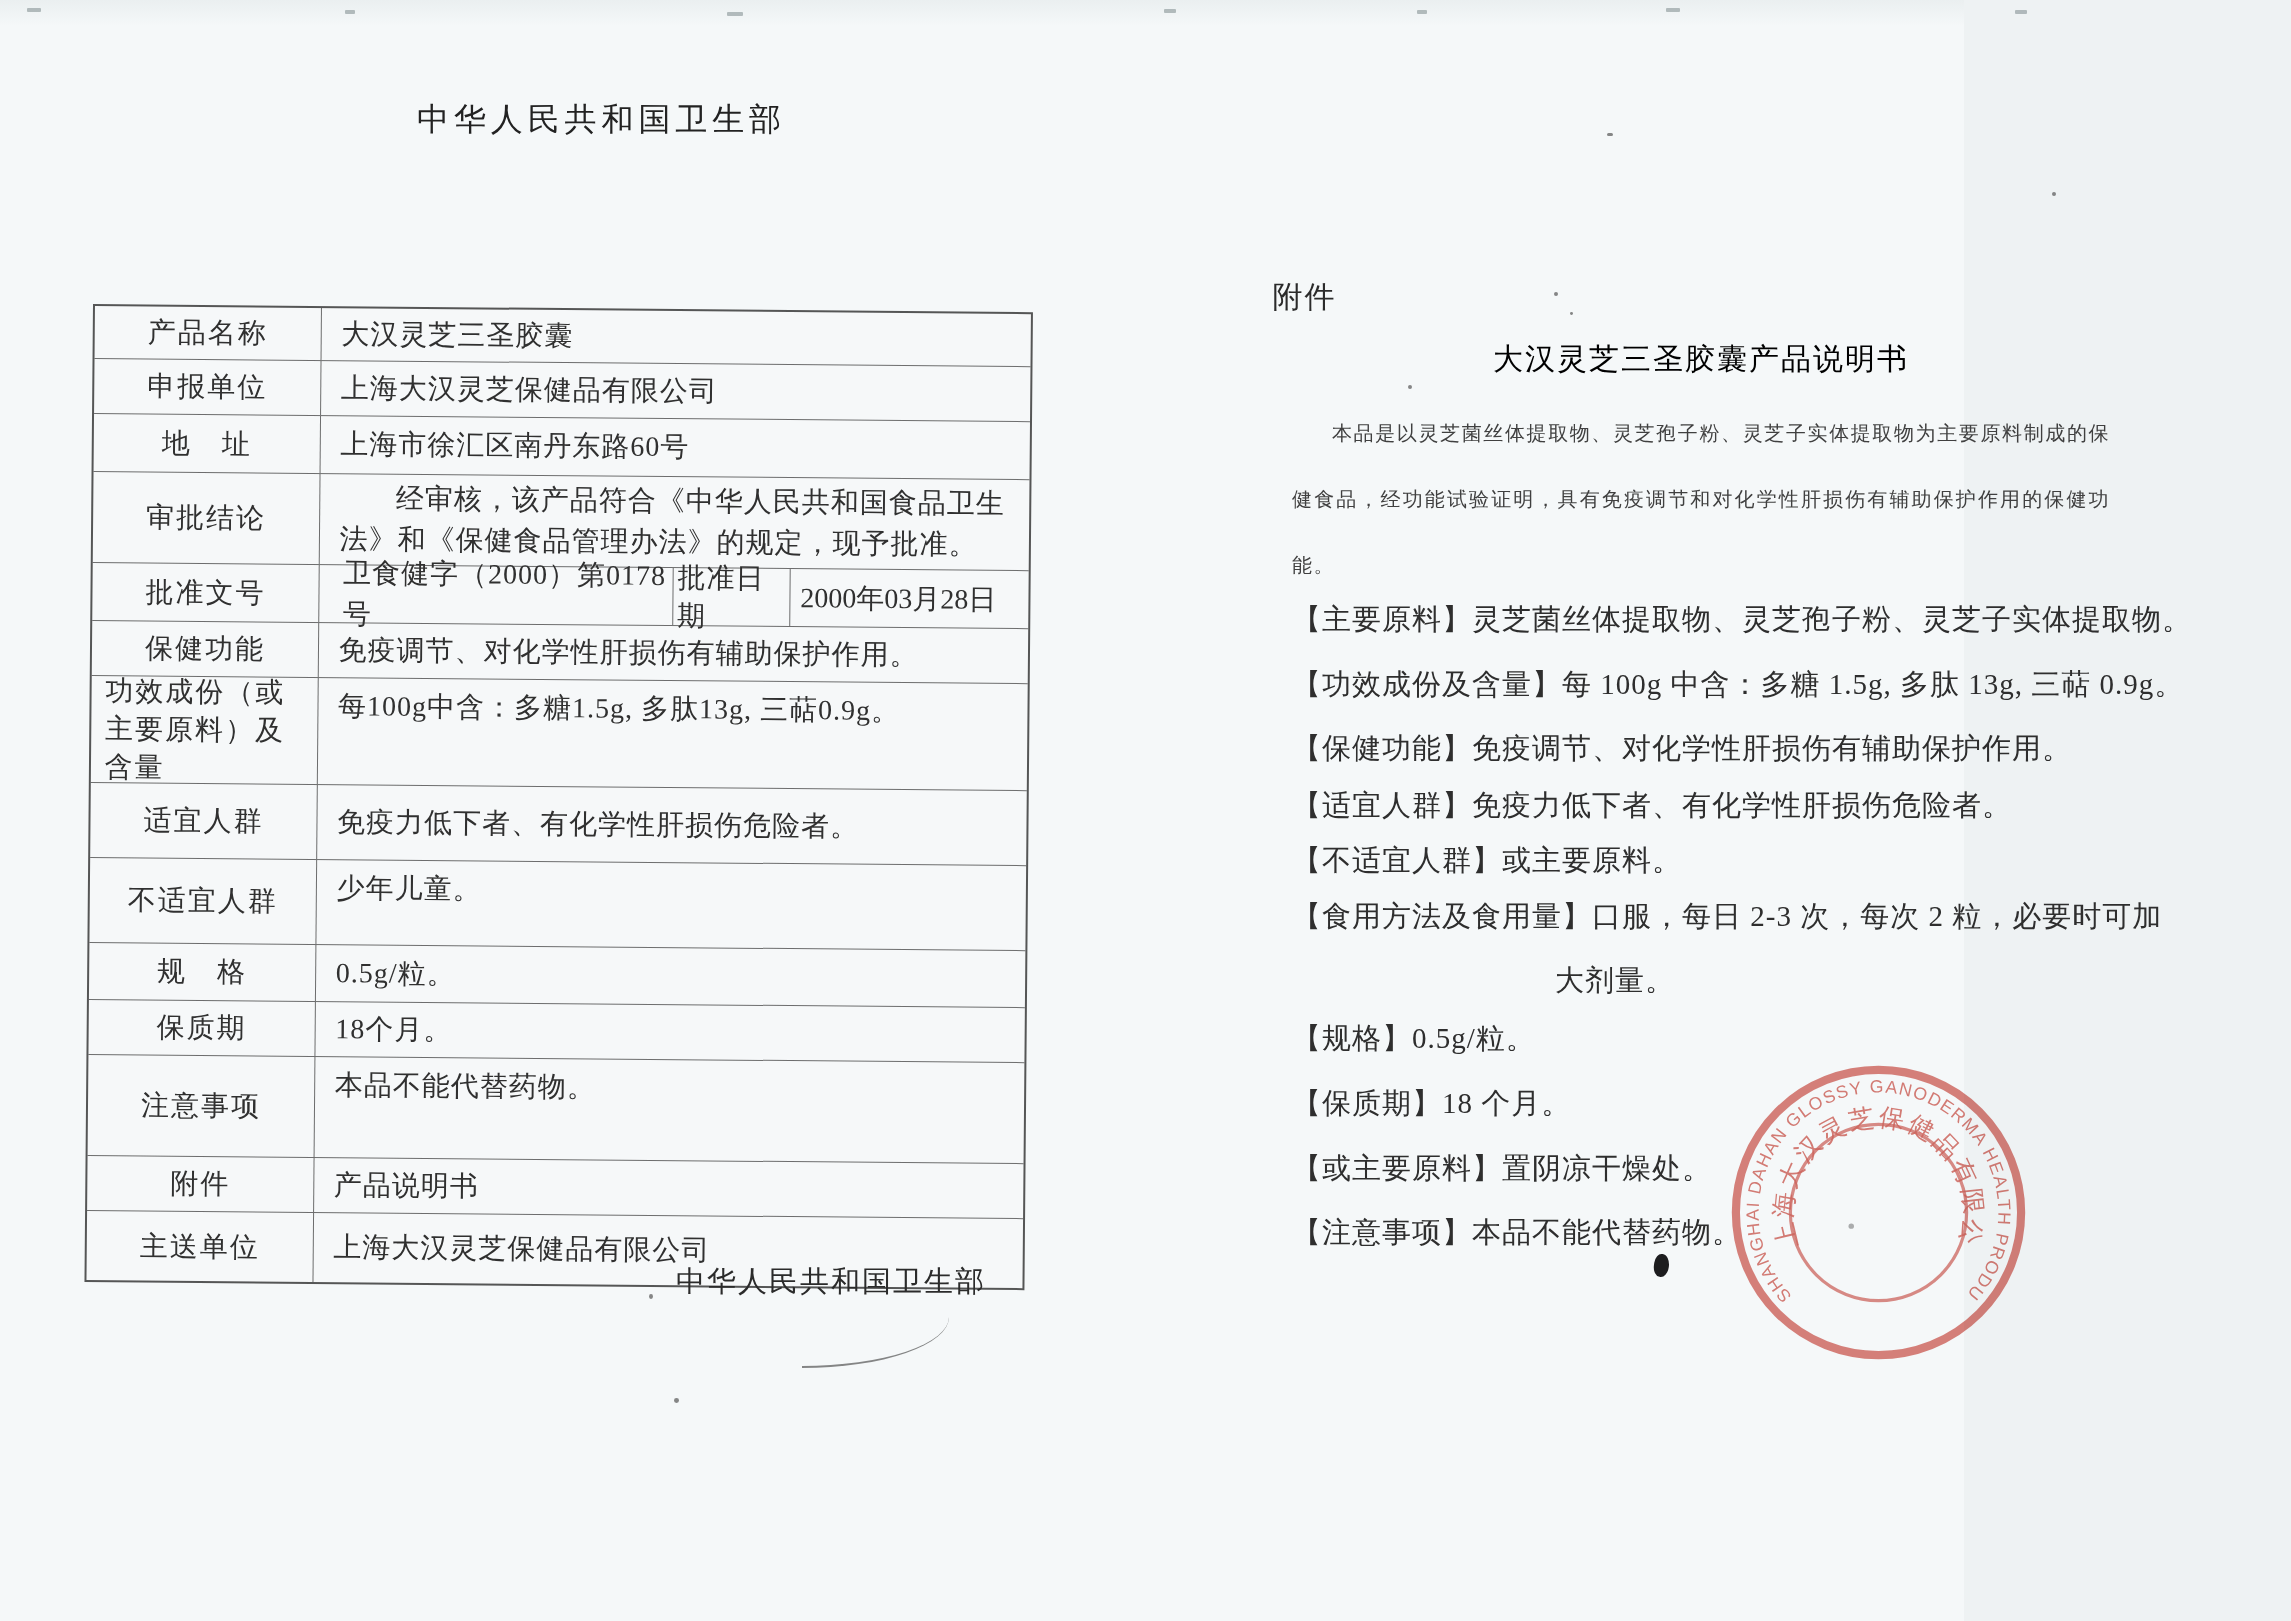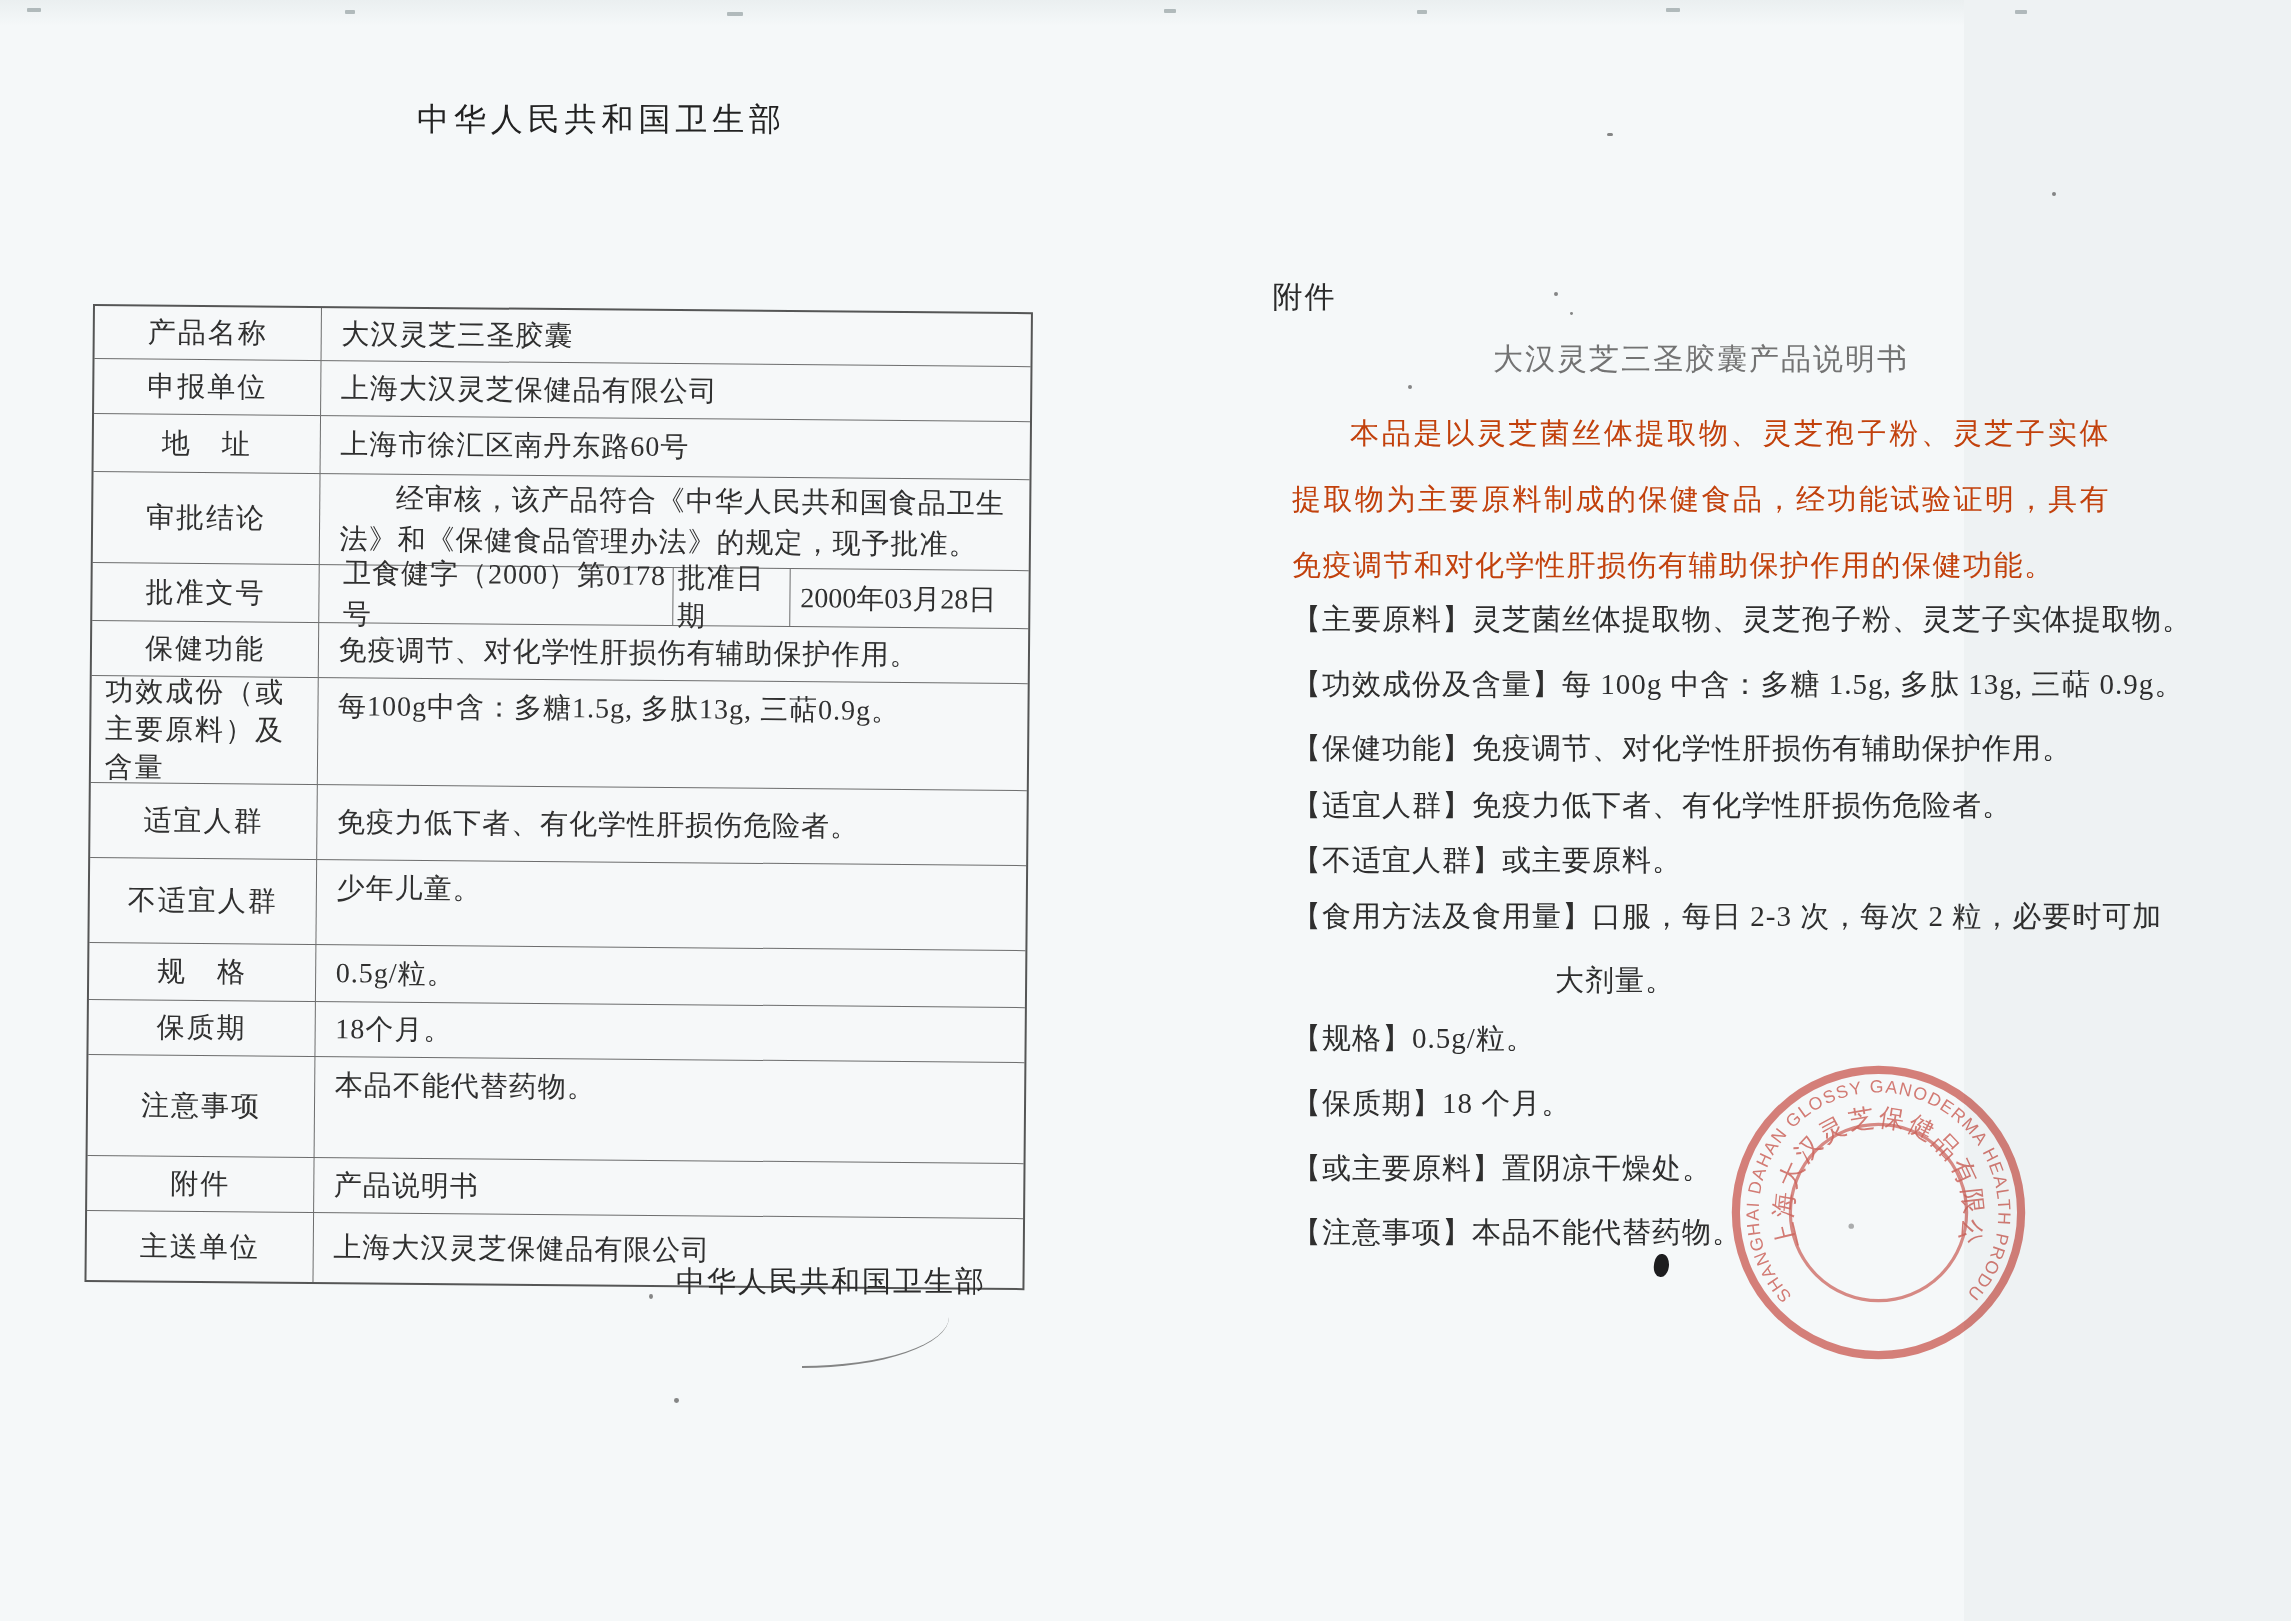--- a/index.html
+++ b/index.html
@@ -70,23 +70,23 @@
 
   .cert-sign{
     position:absolute;left:676px;top:1262px;
     font-size:29px;letter-spacing:2px;color:#2b2b2b;
   }
 
   
   .att{position:absolute;left:1292px;top:0;width:818px;}
   .att-label{position:absolute;left:-19.6px;top:277px;font-size:30px;color:#2b2b2b;letter-spacing:2px;}
   .att-title{position:absolute;left:0;top:339px;width:818px;text-align:center;
-    font-size:30px;letter-spacing:2px;color:#737373;}
+    font-size:30px;letter-spacing:2px;color:#000000;}
   .att-intro{position:absolute;left:0;top:400px;width:818px;
-    font-size:29px;line-height:66px;letter-spacing:1.5px;color:#c2410c;
+    font-size:20px;line-height:66px;letter-spacing:1.5px;color:#404040;
     text-indent:2em;text-align:justify;margin:0;}
   .att-line{position:absolute;left:0;width:818px;
     font-size:29px;letter-spacing:1px;color:#2e2e2e;white-space:nowrap;}
   .i0{top:600px}.i1{top:665px}.i2{top:729px}.i3{top:786px}.i4{top:841px}
   .i5{top:897px}.i6{top:961px;left:263px}.i7{top:1019px}.i8{top:1084px}
   .i9{top:1149px}.i10{top:1213px}
 
   
   .stamp{position:absolute;left:1715px;top:1049px;width:327px;height:327px;
     opacity:.88;mix-blend-mode:multiply;}

